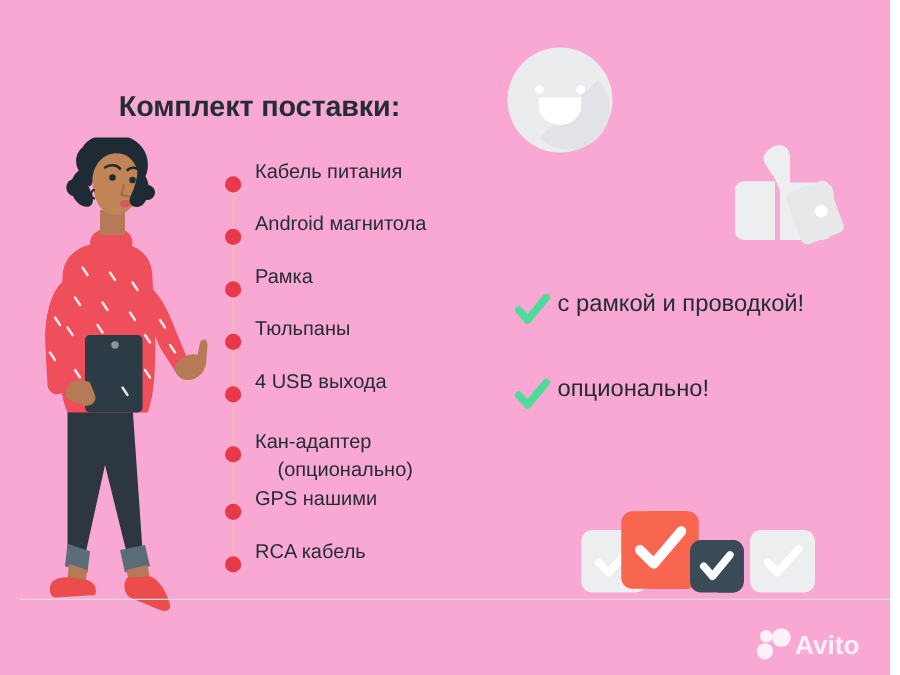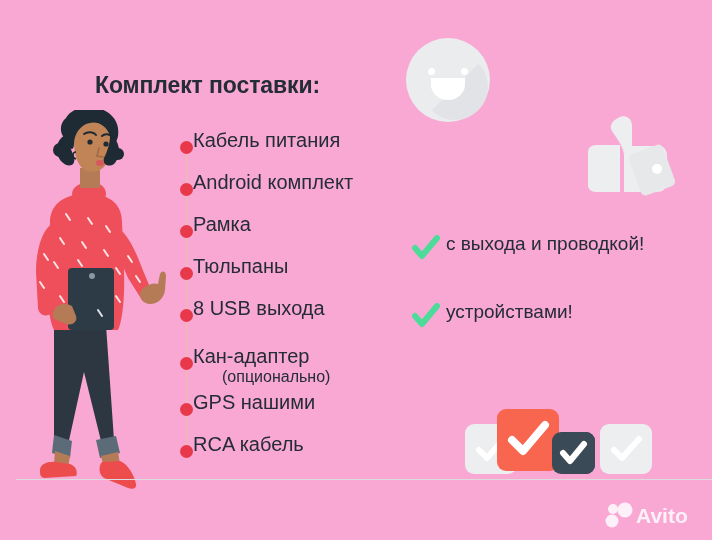--- a/index.html
+++ b/index.html
@@ -119,24 +119,24 @@
     position: absolute;
     left: 0;
     top: 0;
     width: 13px;
     height: 13px;
     border-radius: 50%;
     background: #e8394a;
   }
   .litem .ltext {
     position: absolute;
-    left: 13px;
+    left: 24px;
     top: -12px;
     white-space: nowrap;
-    font-size: 20px;
+    font-size: 16px;
     color: #242c36;
   }
   .litem .lsub {
     position: absolute;
     left: 42px;
     top: 11px;
     white-space: nowrap;
     font-size: 16px;
     color: #242c36;
   }
@@ -285,33 +285,33 @@
 
   <div class="bullet-line"></div>
 
   <div class="list">
     <div class="litem" style="top:141px;">
       <div class="dot"></div>
       <div class="ltext">Кабель питания</div>
     </div>
     <div class="litem" style="top:183px;">
       <div class="dot"></div>
-      <div class="ltext">Android комплект</div>
+      <div class="ltext">Android магнитола</div>
     </div>
     <div class="litem" style="top:225px;">
       <div class="dot"></div>
       <div class="ltext">Рамка</div>
     </div>
     <div class="litem" style="top:267px;">
       <div class="dot"></div>
       <div class="ltext">Тюльпаны</div>
     </div>
     <div class="litem" style="top:309px;">
       <div class="dot"></div>
-      <div class="ltext">8 USB выхода</div>
+      <div class="ltext">4 USB выхода</div>
     </div>
     <div class="litem" style="top:357px;">
       <div class="dot"></div>
       <div class="ltext">Кан-адаптер</div>
       <div class="lsub">(опционально)</div>
     </div>
     <div class="litem" style="top:403px;">
       <div class="dot"></div>
       <div class="ltext">GPS нашими</div>
     </div>
@@ -321,32 +321,32 @@
     </div>
   </div>
 
   <div class="claim" style="top:235px;">
     <div class="check">
       <svg width="28" height="26" viewBox="0 0 28 26">
         <path d="M3 13 L10 21 L25 3" stroke="#4ddb9a" stroke-width="6" fill="none" stroke-linecap="round" stroke-linejoin="round"></path>
       </svg>
     </div>
     <div class="ctext">
-      <div>с выхода и проводкой!</div>
+      <div>с рамкой и проводкой!</div>
     </div>
   </div>
 
   <div class="claim" style="top:303px;">
     <div class="check">
       <svg width="28" height="26" viewBox="0 0 28 26">
         <path d="M3 13 L10 21 L25 3" stroke="#4ddb9a" stroke-width="6" fill="none" stroke-linecap="round" stroke-linejoin="round"></path>
       </svg>
     </div>
     <div class="ctext">
-      <div>устройствами!</div>
+      <div>опционально!</div>
     </div>
   </div>
 
   <div class="cards">
     <div class="card gray" style="left:465px; top:424px; width:52px; height:50px;">
       <svg width="52" height="50" viewBox="0 0 52 50">
         <path d="M14 26 L22 34 L39 15" stroke="#ffffff" stroke-width="6" fill="none" stroke-linecap="round" stroke-linejoin="round"></path>
       </svg>
     </div>
 

